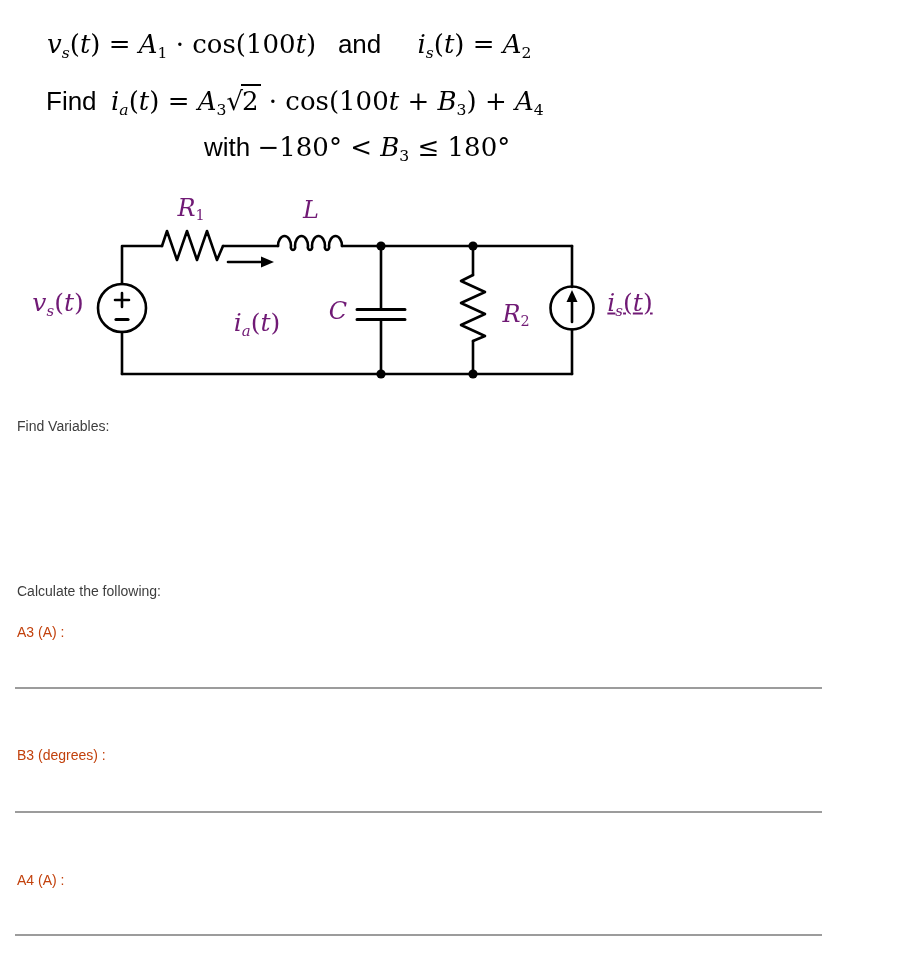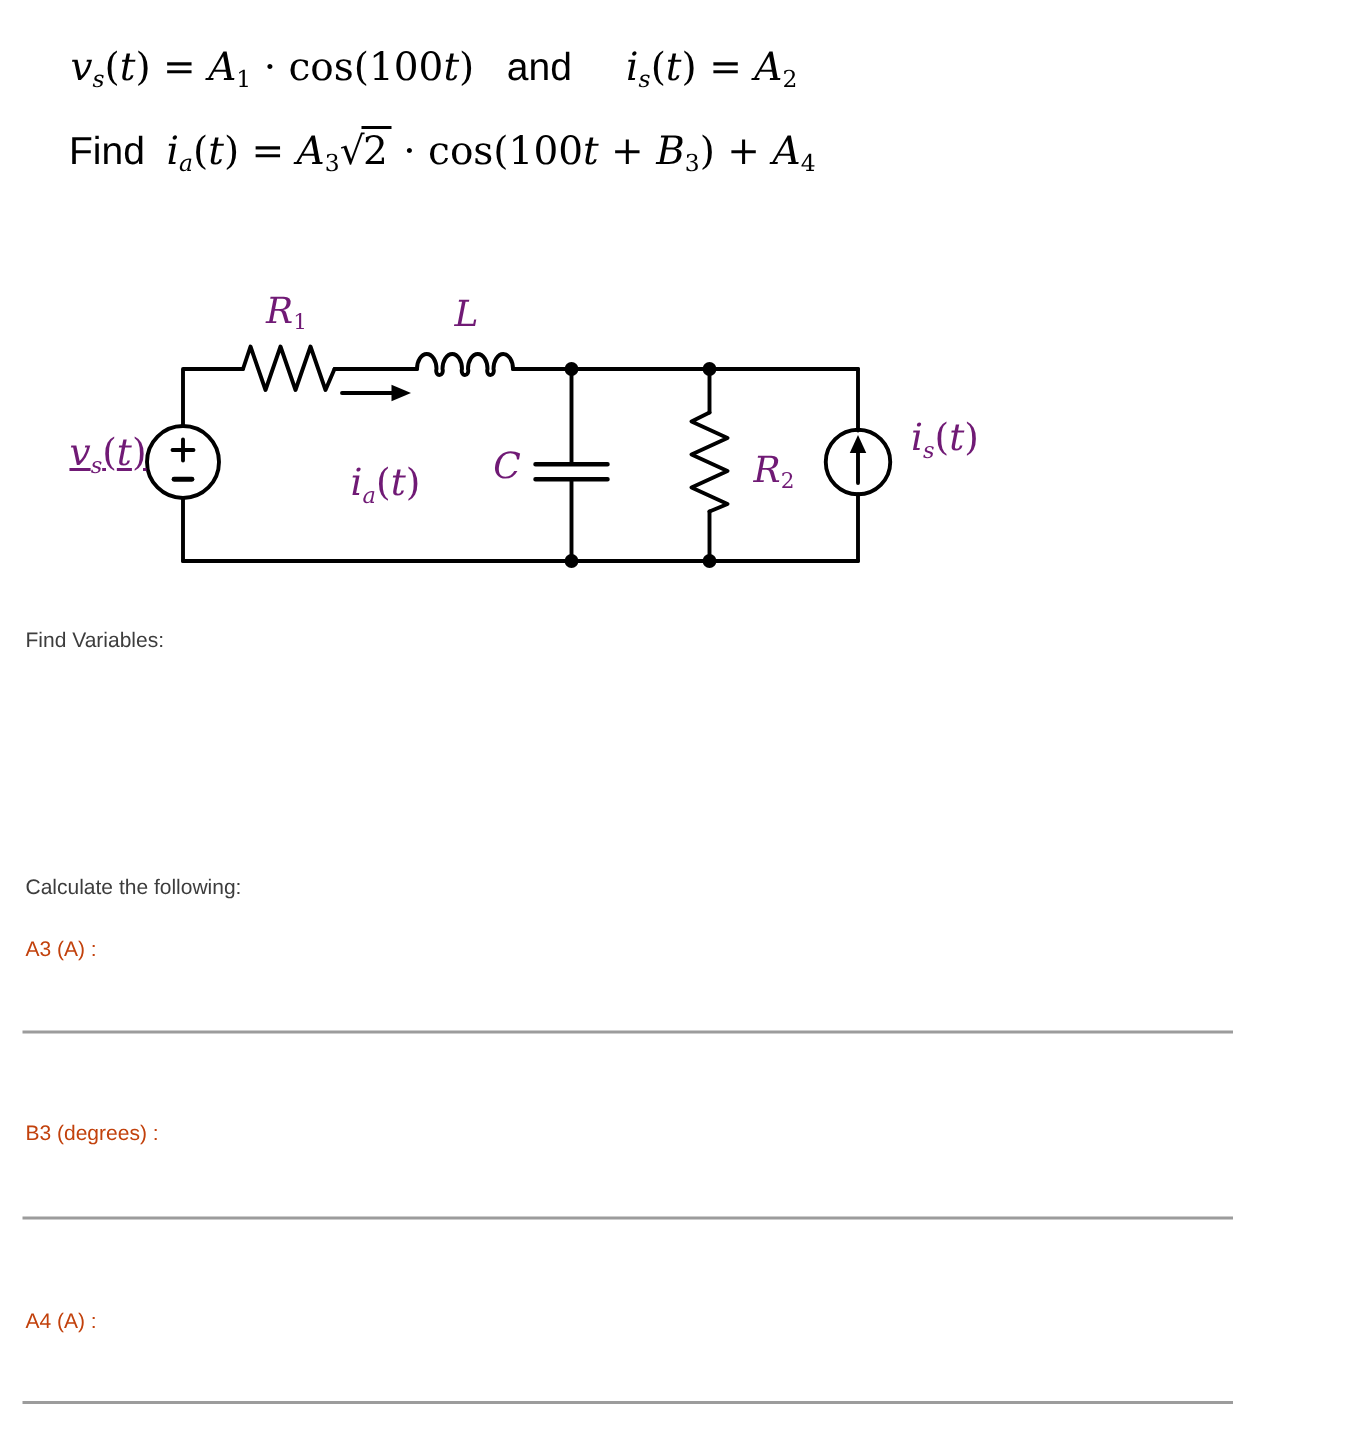--- a/index.html
+++ b/index.html
@@ -27,20 +27,21 @@
   .flabel{position:absolute;left:17px;font-size:14px;color:#c2410c;}
   .rule{position:absolute;left:15px;width:807px;height:2px;background:#9c9c9c;}
 </style>
 </head>
 <body>
 
 <div class="page">
 
   <div class="eq" style="left:47px;top:29px;"><span class="mr v">v</span><span class="mr vs">s</span><span class="mr r">(</span><span class="mr v">t</span><span class="mr r">) = </span><span class="mr v">A</span><span class="mr rs">1</span><span class="mr r"> · cos(100</span><span class="mr v">t</span><span class="mr r">)</span><span class="mr w">   and     </span><span class="mr v">i</span><span class="mr vs">s</span><span class="mr r">(</span><span class="mr v">t</span><span class="mr r">) = </span><span class="mr v">A</span><span class="mr rs">2</span></div>
   <div class="eq" style="left:46px;top:84px;"><span class="mr w">Find  </span><span class="mr v">i</span><span class="mr vs">a</span><span class="mr r">(</span><span class="mr v">t</span><span class="mr r">) = </span><span class="mr v">A</span><span class="mr rs">3</span><span class="mr rad">√</span><span class="mr radarg">2</span><span class="mr r"> · cos(100</span><span class="mr v">t</span><span class="mr r"> + </span><span class="mr v">B</span><span class="mr rs">3</span><span class="mr r">) + </span><span class="mr v">A</span><span class="mr rs">4</span></div>
+  <div class="eq" style="left:204px;top:132px;"><span class="mr w">with </span><span class="mr r">−180° &lt; </span><span class="mr v">B</span><span class="mr rs">3</span><span class="mr r"> ≤ 180°</span></div>
 
   <svg class="circuit-svg" width="700" height="215" viewBox="0 180 700 215">
     <g stroke="#000" stroke-width="2.6" fill="none" stroke-linecap="round" stroke-linejoin="round">
 
       <path d="M122 284 V246 H162"></path>
       <path d="M223 246 H278"></path>
       <path d="M342 246 H572"></path>
 
       <path d="M162 246 L167 231 L177 260 L187 231 L197 260 L207 231 L217 260 L223 246"></path>
 
@@ -85,24 +86,24 @@
         <circle cx="473" cy="246" r="4.6"></circle>
         <circle cx="381" cy="374" r="4.6"></circle>
         <circle cx="473" cy="374" r="4.6"></circle>
       </g>
     </g>
   </svg>
 
   <div class="clabel" style="left:191px;top:208px;"><span class="mr v">R</span><span class="mr rs">1</span></div>
   <div class="clabel" style="left:311px;top:210px;"><span class="mr v">L</span></div>
   <div class="clabel big" style="left:257px;top:290px;margin-top:32px;"><span class="mr v">i</span><span class="mr vs">a</span><span class="mr r">(</span><span class="mr v">t</span><span class="mr r">)</span></div>
-  <div class="clabel big" style="left:72px;top:302px;text-decoration:underline;"><span class="mr v">v</span><span class="mr vs">s</span><span class="mr r">(</span><span class="mr v">t</span><span class="mr r">)</span></div>
+  <div class="clabel big" style="left:58px;top:302px;"><span class="mr v">v</span><span class="mr vs">s</span><span class="mr r">(</span><span class="mr v">t</span><span class="mr r">)</span></div>
   <div class="clabel" style="left:338px;top:311px;"><span class="mr v">C</span></div>
   <div class="clabel" style="left:516px;top:314px;"><span class="mr v">R</span><span class="mr rs">2</span></div>
-  <div class="clabel big" style="left:630px;top:292px;"><span class="mr v">i</span><span class="mr vs">s</span><span class="mr r">(</span><span class="mr v">t</span><span class="mr r">)</span></div>
+  <div class="clabel big" style="left:630px;top:302px;text-decoration:underline;"><span class="mr v">i</span><span class="mr vs">s</span><span class="mr r">(</span><span class="mr v">t</span><span class="mr r">)</span></div>
 
   <div class="heading" style="top:418px;">Find Variables:</div>
 
   <div class="heading" style="top:583px;">Calculate the following:</div>
 
   <div class="flabel" style="top:624px;">A3 (A) :</div>
   <div class="rule" style="top:687px;"></div>
 
   <div class="flabel" style="top:747px;">B3 (degrees) :</div>
   <div class="rule" style="top:811px;"></div>

